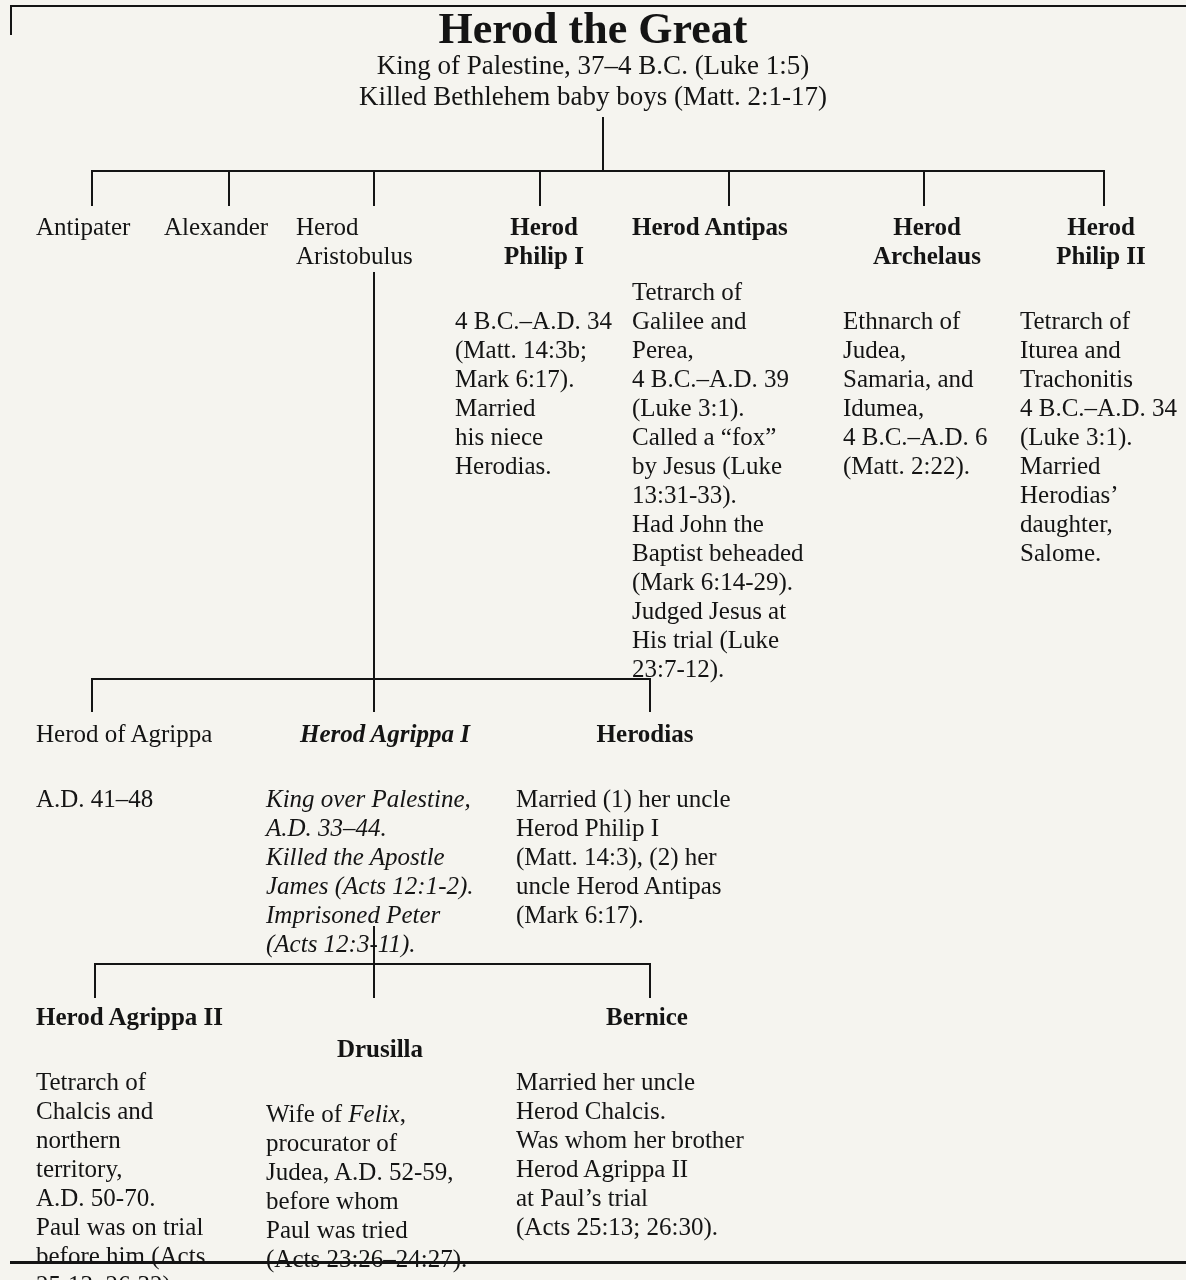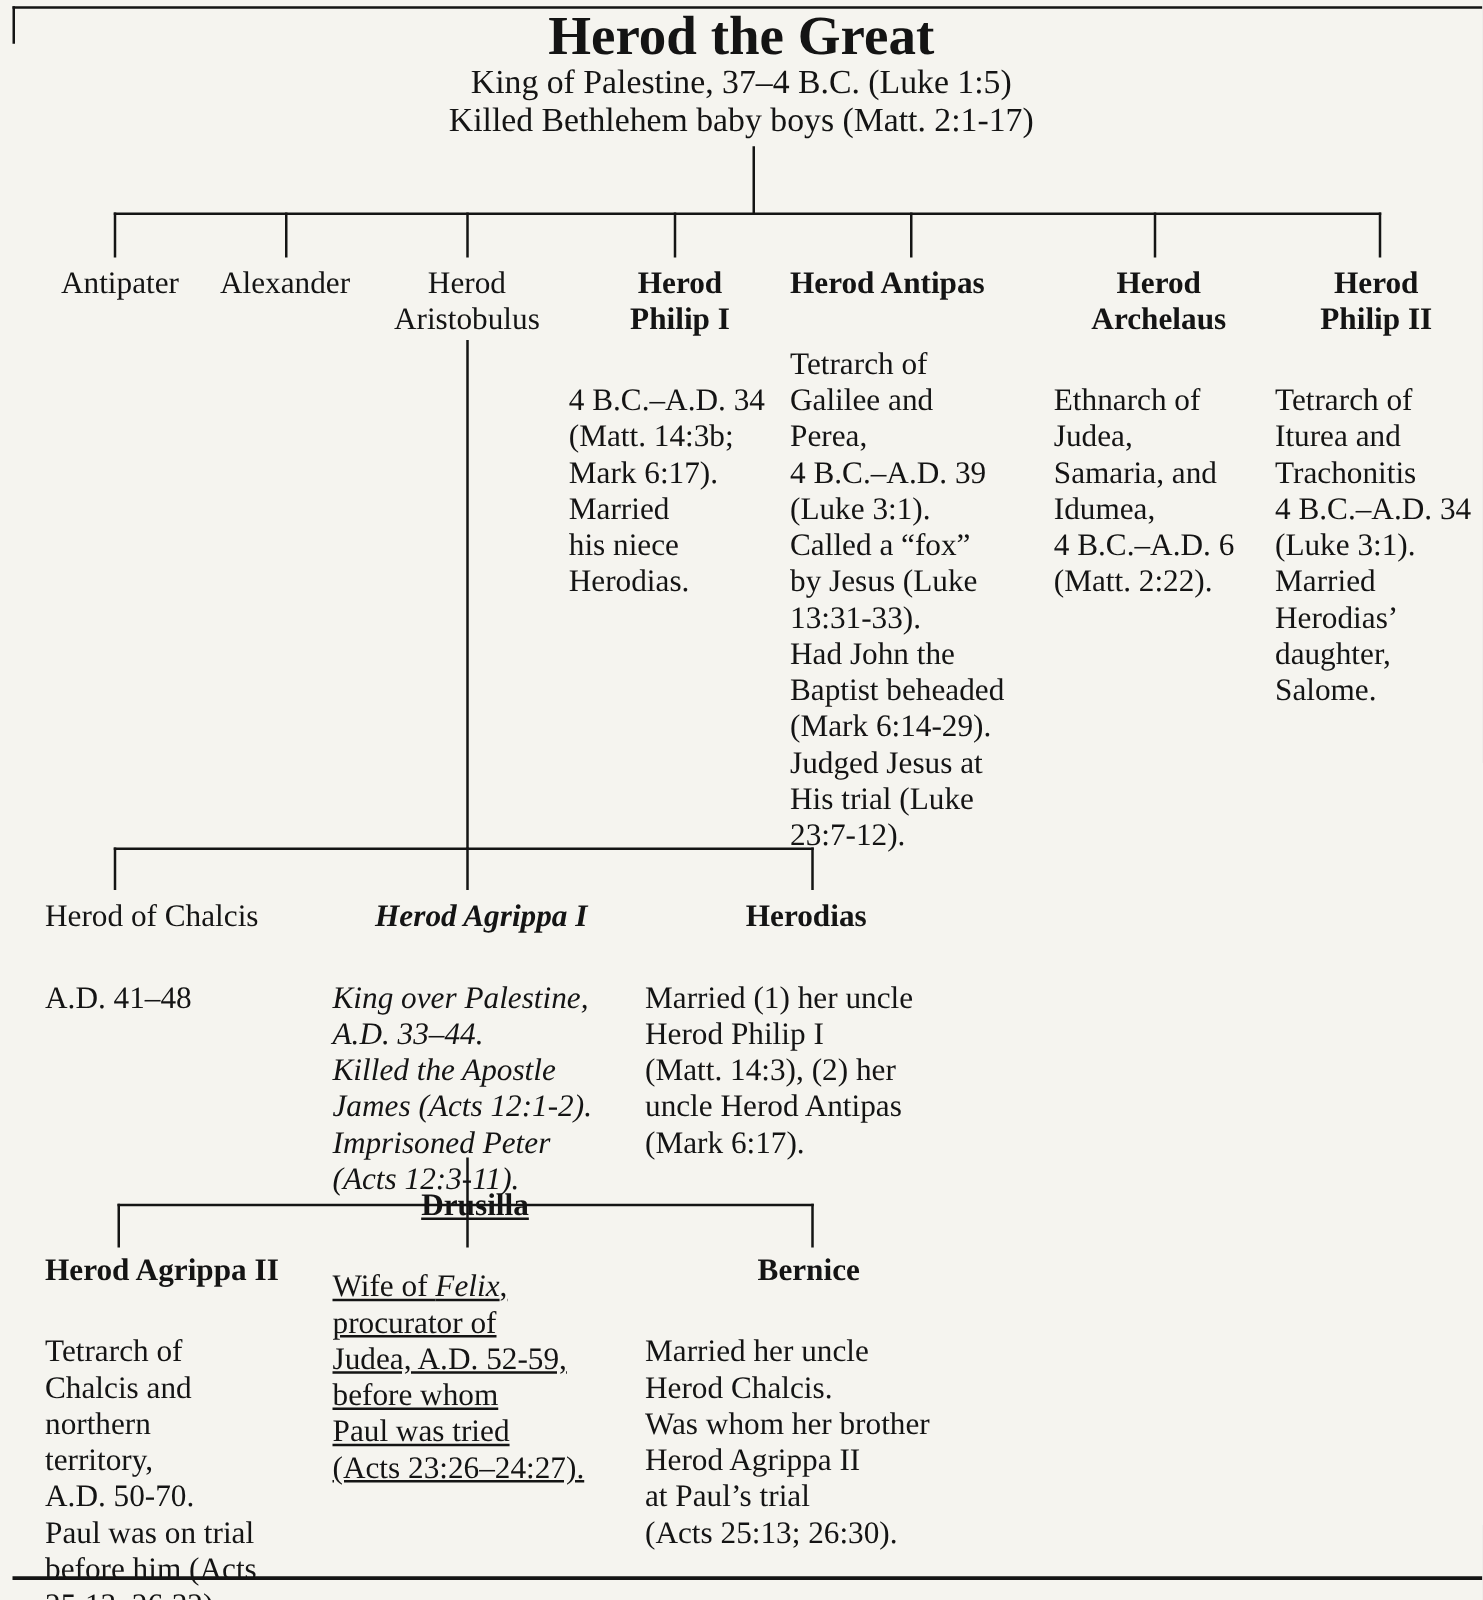--- a/index.html
+++ b/index.html
@@ -17,21 +17,21 @@
 
   .title-block { position: absolute; left: 0; top: 8px; width: 1186px; text-align: center; }
   .title { font-size: 44px; font-weight: bold; line-height: 42px; }
   .subtitle { font-size: 27px; line-height: 31px; }
 
   .node { position: absolute; font-size: 25px; line-height: 29px; }
   .node .name { font-weight: bold; white-space: pre-line; }
   .node .name.center { text-align: center; }
   .node .name.regular { font-weight: normal; }
   .node .desc { white-space: pre-line; margin-top: 36px; }
-  .node.center-all { text-align: center; }
+  .node.center-all { text-align: left; }
 </style>
 </head>
 <body>
 
 <div class="page">
 
   <div class="rule" style="left:10px; top:5px; width:1176px; height:2px;"></div>
   <div class="rule" style="left:10px; top:5px; width:2px; height:30px;"></div>
   <div class="rule" style="left:10px; top:1261px; width:1176px; height:3px;"></div>
 
@@ -118,21 +118,21 @@
 Salome.</div>
   </div>
 
   <div class="rule" style="left:373px; top:272px; width:2px; height:408px;"></div>
   <div class="rule" style="left:91px; top:678px; width:560px; height:2px;"></div>
   <div class="rule" style="left:91px;  top:678px; width:2px; height:34px;"></div>
   <div class="rule" style="left:373px; top:678px; width:2px; height:34px;"></div>
   <div class="rule" style="left:649px; top:678px; width:2px; height:34px;"></div>
 
   <div class="node" style="left:36px; top:719px; width:210px;">
-    <div class="name regular">Herod of Chalcis</div>
+    <div class="name regular">Herod of Agrippa</div>
     <div class="desc">A.D. 41–48</div>
   </div>
 
   <div class="node" style="left:266px; top:719px; width:238px;font-style:italic;">
     <div class="name center">Herod Agrippa I</div>
     <div class="desc">King over Palestine,
 A.D. 33–44.
 Killed the Apostle
 James (Acts 12:1-2).
 Imprisoned Peter
@@ -159,21 +159,21 @@
     <div class="desc">Tetrarch of
 Chalcis and
 northern
 territory,
 A.D. 50-70.
 Paul was on trial
 before him (Acts
 25:13–26:32).</div>
   </div>
 
-  <div class="node" style="left:266px; top:950px; width:228px;text-decoration:underline;">
+  <div class="node" style="left:266px; top:1034px; width:228px;">
     <div class="name center">Drusilla</div>
     <div class="desc"><span>Wife of </span><em>Felix</em><span>,
 procurator of
 Judea, A.D. 52-59,
 before whom
 Paul was tried
 (Acts 23:26–24:27).</span></div>
   </div>
 
   <div class="node" style="left:516px; top:1002px; width:262px;">

